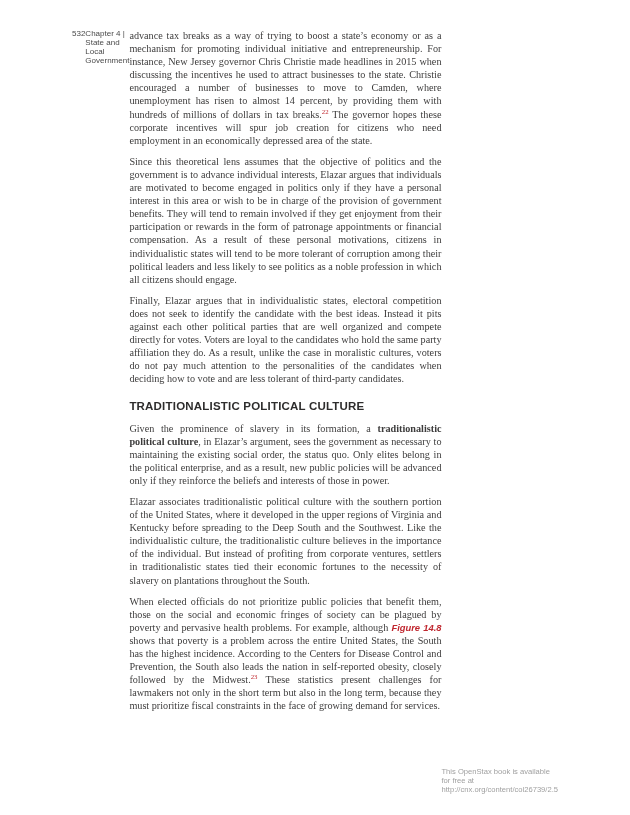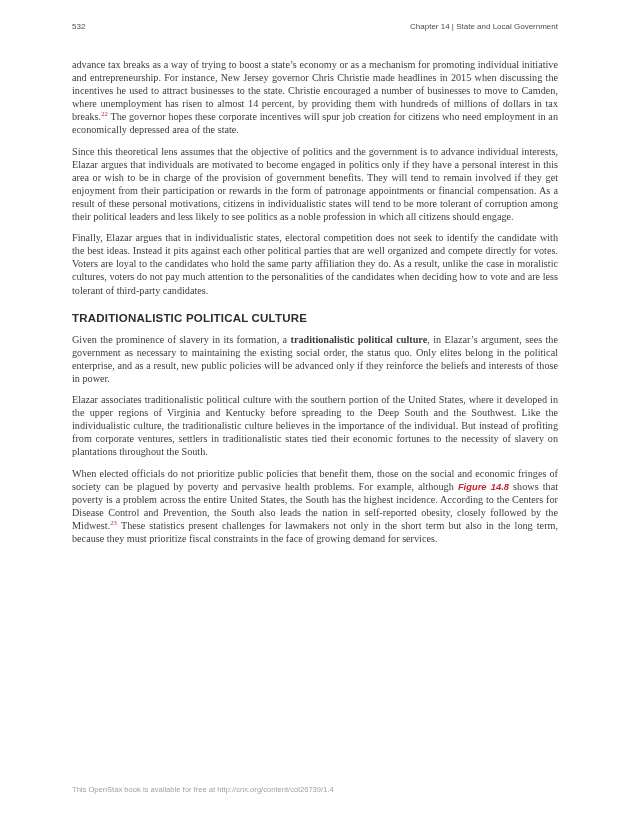--- a/index.html
+++ b/index.html
@@ -12,23 +12,22 @@
   html, body { margin: 0; padding: 0; }
   body {
     width: 630px;
     height: 815px;
     background: #ffffff;
     font-family: "Liberation Serif", serif;
   }
   .page {
     width: 630px;
     height: 815px;
-    padding: 22px 72px 0 72px;
+    padding: 29px 72px 0 72px;
     display: flex;
-    flex-direction: column;
     background: #ffffff;
   }
   .page-header {
     display: flex;
     justify-content: space-between;
     align-items: baseline;
     font-family: "Liberation Sans", sans-serif;
     font-size: 8px;
     color: var(--header-text);
     margin-bottom: 27px;
@@ -78,21 +77,21 @@
     text-align: left;
   }
 </style>
 </head>
 <body>
 
 <div class="page">
 
   <header class="page-header">
     <span>532</span>
-    <span>Chapter 14 | State and Local Government</span>
+    <span>Chapter 4 | State and Local Government</span>
   </header>
 
   <main class="page-body">
 
     <p><span>advance tax breaks as a way of trying to boost a state’s economy or as a mechanism for promoting individual initiative and entrepreneurship. For instance, New Jersey governor Chris Christie made headlines in 2015 when discussing the incentives he used to attract businesses to the state. Christie encouraged a number of businesses to move to Camden, where unemployment has risen to almost 14 percent, by providing them with hundreds of millions of dollars in tax breaks.</span><sup class="fn-ref">22</sup><span> The governor hopes these corporate incentives will spur job creation for citizens who need employment in an economically depressed area of the state.</span></p>
 
     <p><span>Since this theoretical lens assumes that the objective of politics and the government is to advance individual interests, Elazar argues that individuals are motivated to become engaged in politics only if they have a personal interest in this area or wish to be in charge of the provision of government benefits. They will tend to remain involved if they get enjoyment from their participation or rewards in the form of patronage appointments or financial compensation. As a result of these personal motivations, citizens in individualistic states will tend to be more tolerant of corruption among their political leaders and less likely to see politics as a noble profession in which all citizens should engage.</span></p>
 
     <p><span>Finally, Elazar argues that in individualistic states, electoral competition does not seek to identify the candidate with the best ideas. Instead it pits against each other political parties that are well organized and compete directly for votes. Voters are loyal to the candidates who hold the same party affiliation they do. As a result, unlike the case in moralistic cultures, voters do not pay much attention to the personalities of the candidates when deciding how to vote and are less tolerant of third-party candidates.</span></p>
 
@@ -100,16 +99,16 @@
 
     <p><span>Given the prominence of slavery in its formation, a </span><span class="bold-term">traditionalistic political culture</span><span>, in Elazar’s argument, sees the government as necessary to maintaining the existing social order, the status quo. Only elites belong in the political enterprise, and as a result, new public policies will be advanced only if they reinforce the beliefs and interests of those in power.</span></p>
 
     <p><span>Elazar associates traditionalistic political culture with the southern portion of the United States, where it developed in the upper regions of Virginia and Kentucky before spreading to the Deep South and the Southwest. Like the individualistic culture, the traditionalistic culture believes in the importance of the individual. But instead of profiting from corporate ventures, settlers in traditionalistic states tied their economic fortunes to the necessity of slavery on plantations throughout the South.</span></p>
 
     <p><span>When elected officials do not prioritize public policies that benefit them, those on the social and economic fringes of society can be plagued by poverty and pervasive health problems. For example, although </span><span class="figure-link">Figure 14.8</span><span> shows that poverty is a problem across the entire United States, the South has the highest incidence. According to the Centers for Disease Control and Prevention, the South also leads the nation in self-reported obesity, closely followed by the Midwest.</span><sup class="fn-ref">23</sup><span> These statistics present challenges for lawmakers not only in the short term but also in the long term, because they must prioritize fiscal constraints in the face of growing demand for services.</span></p>
 
   </main>
 
   <footer class="page-footer">
-    <span>This OpenStax book is available for free at http://cnx.org/content/col26739/1.4</span>
+    <span>This OpenStax book is available for free at http://cnx.org/content/col26739/2.5</span>
   </footer>
 
 </div>
 
 </body></html>

